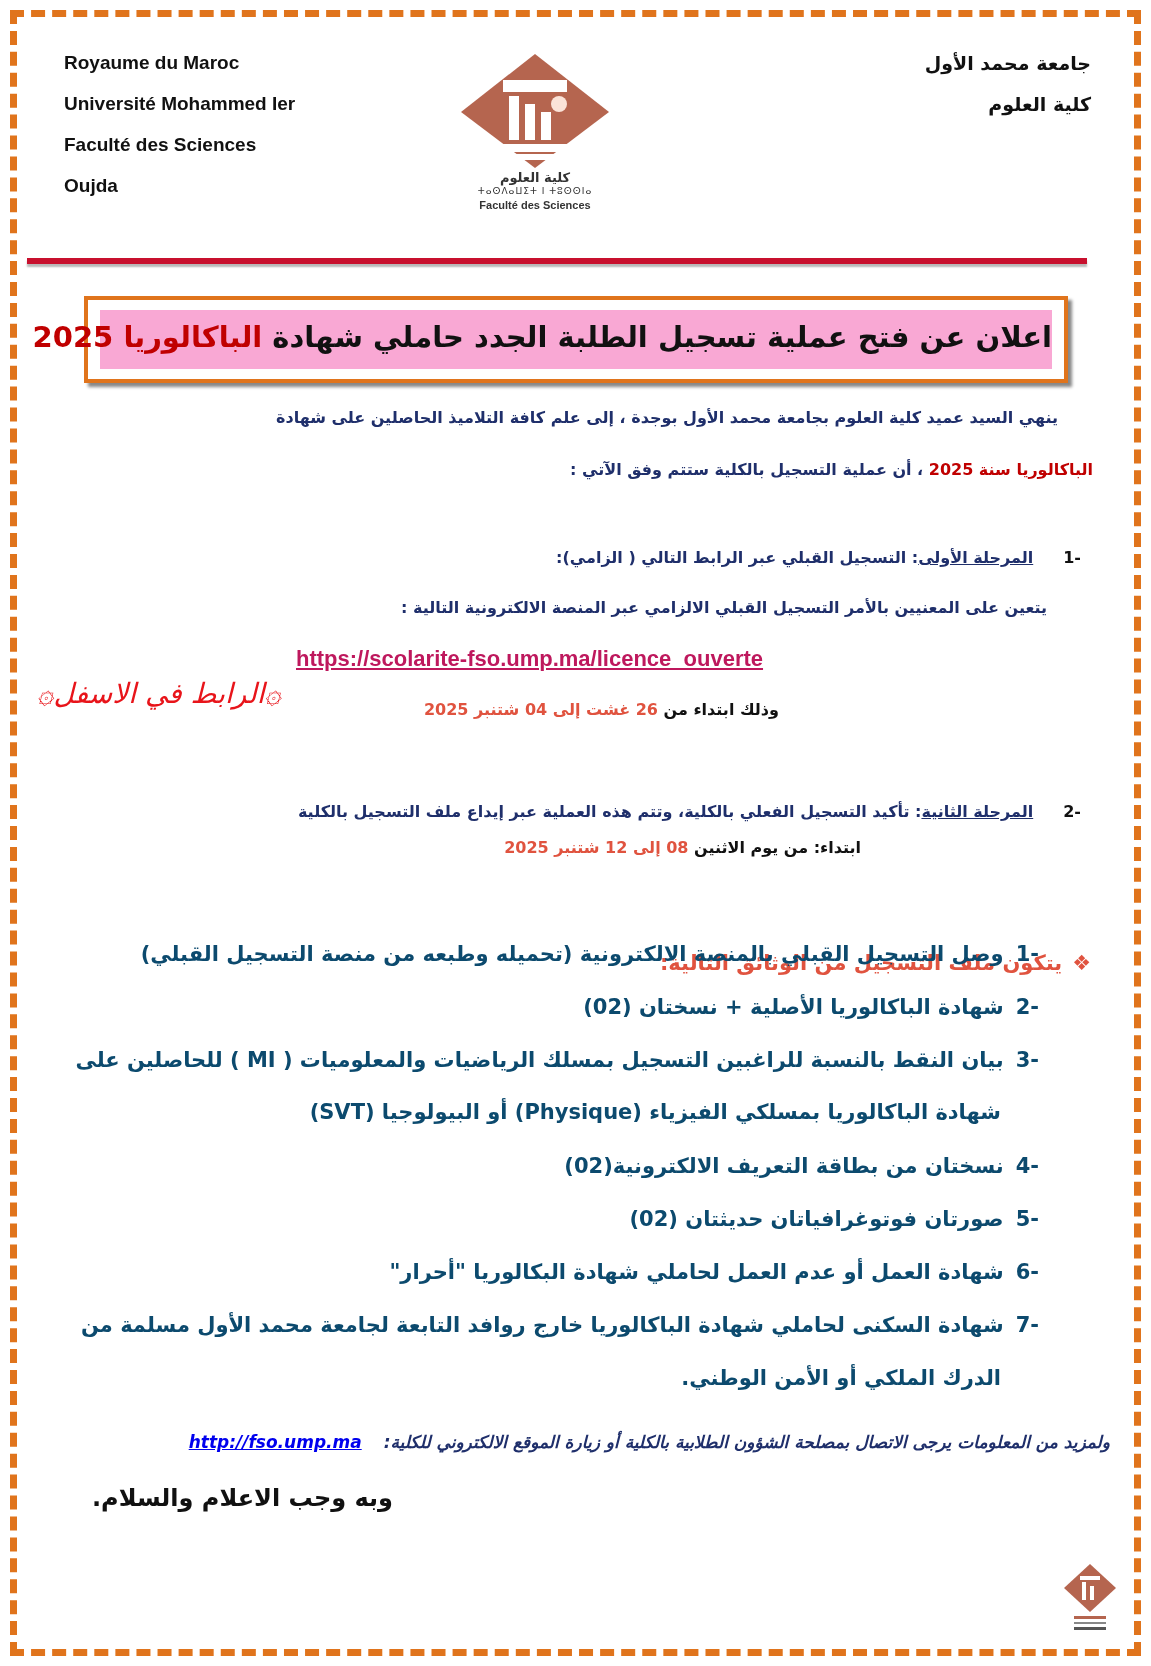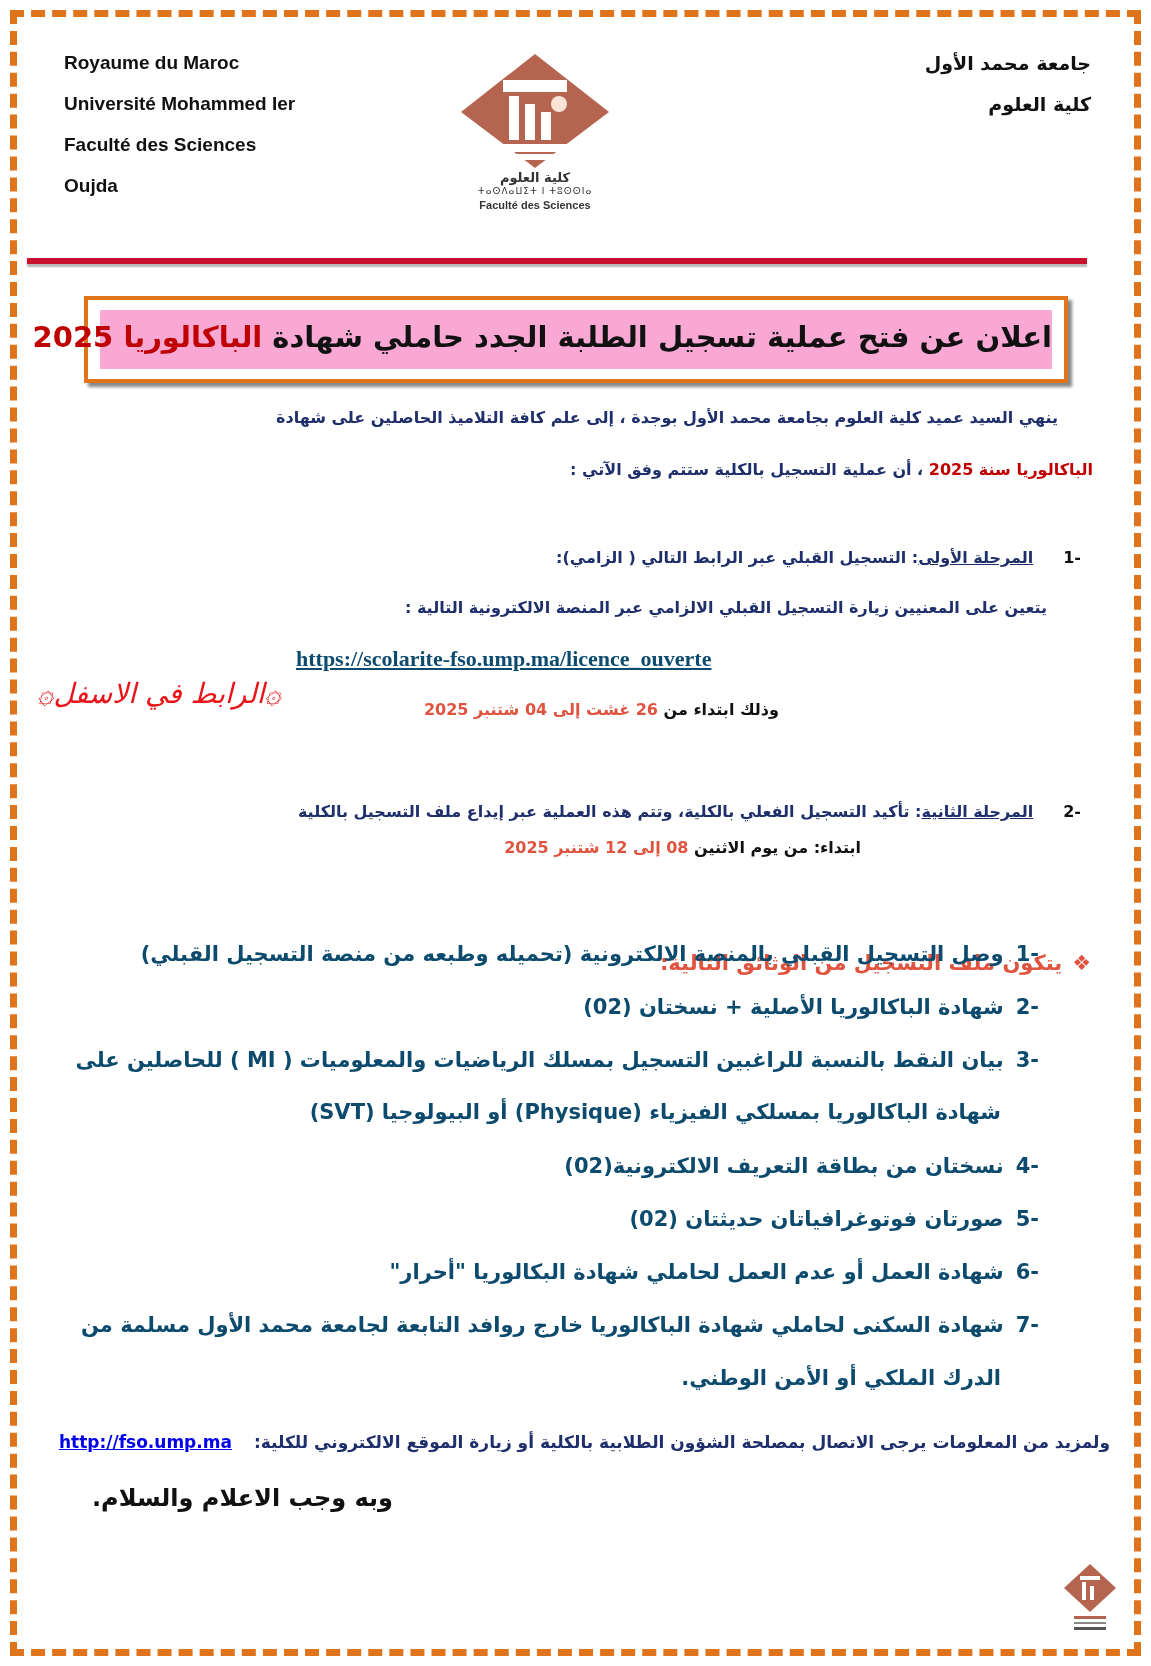--- a/index.html
+++ b/index.html
@@ -51,42 +51,42 @@
 
   .para {
     position: absolute; direction: rtl; text-align: right; font-weight: bold;
     font-size: 16px; color: #1f2f6b; white-space: nowrap;
   }
 
   .step-num { display: inline-block; margin-left: 30px; color: #111; }
   .uline { text-decoration: underline; }
 
   .link {
-    position: absolute; left: 296px; top: 646px; font-family: Liberation Serif, serif;
-    font-size: 22px; font-weight: bold; color: #0c4a6e; text-decoration: underline; white-space: nowrap;
+    position: absolute; left: 296px; top: 646px; font-family: Liberation Sans, sans-serif;
+    font-size: 22px; font-weight: bold; color: #be185d; text-decoration: underline; white-space: nowrap;
   }
   .stamp {
     position: absolute; left: 36px; top: 664px; width: 246px; height: 60px;
     direction: rtl; text-align: center; color: #e8141a; font-size: 28px; font-family: "DejaVu Serif", serif;
     font-style: italic; line-height: 60px; white-space: nowrap;
   }
 
   .docs-title {
     position: absolute; right: 60px; top: 905px; direction: rtl; font-weight: bold; font-size: 21px; color: #e0533f; white-space: nowrap; margin-top: 46px;
   }
   .diamond { color: #e0533f; margin-left: 10px; }
 
   .doc-item {
     position: absolute; direction: rtl; font-weight: bold; font-size: 21px; color: #0c4a6e; white-space: nowrap;
   }
   .doc-item .n { display: inline-block; margin-left: 12px; }
 
   .contact {
     position: absolute; left: 36px; top: 1432px; width: 1074px; direction: rtl; text-align: right;
-    font-weight: bold; font-size: 17px; color: #1f2f6b; white-space: nowrap;
+    font-weight: bold; font-size: 17px; color: #1f2f6b; white-space: nowrap; font-style: italic;
   }
   .contact a { color: #0000ee; text-decoration: underline; margin-right: 22px; font-family: "DejaVu Sans", sans-serif; }
 
   .closing {
     position: absolute; left: 92px; top: 1484px; direction: rtl; font-weight: bold; font-size: 24px; color: #111; white-space: nowrap;
   }
 
   .small-logo { position: absolute; left: 1060px; top: 1562px; width: 60px; height: 72px; }
 </style>
 </head>
@@ -132,21 +132,21 @@
 </div>
 
 <div class="para" style="right:93px; top:408px;">ينهي السيد عميد كلية العلوم بجامعة محمد الأول بوجدة ، إلى علم كافة التلاميذ الحاصلين على شهادة</div>
 <div class="para" style="right:58px; top:460px;">
   <span class="red">الباكالوريا سنة 2025</span><span> ، أن عملية التسجيل بالكلية ستتم وفق الآتي :</span>
 </div>
 
 <div class="para" style="right:70px; top:548px;">
   <span class="step-num">-1</span><span class="uline">المرحلة الأولى</span><span>:  التسجيل القبلي عبر الرابط التالي ( الزامي):</span>
 </div>
-<div class="para" style="right:104px; top:598px;">يتعين على المعنيين زيارة التسجيل القبلي  الالزامي عبر المنصة الالكترونية التالية :</div>
+<div class="para" style="right:104px; top:598px;">يتعين على المعنيين بالأمر التسجيل القبلي  الالزامي عبر المنصة الالكترونية التالية :</div>
 <a class="link">https://scolarite-fso.ump.ma/licence_ouverte</a>
 <div class="stamp">۞الرابط في الاسفل۞</div>
 <div class="para" style="right:372px; top:700px;">
   <span class="dark">وذلك ابتداء من </span><span class="salmon">26 غشت إلى 04 شتنبر 2025</span>
 </div>
 
 <div class="para" style="right:70px; top:802px;">
   <span class="step-num">-2</span><span class="uline">المرحلة الثانية</span><span>:  تأكيد التسجيل الفعلي بالكلية، وتتم هذه العملية عبر إيداع ملف التسجيل بالكلية</span>
 </div>
 <div class="para" style="right:290px; top:838px;">

